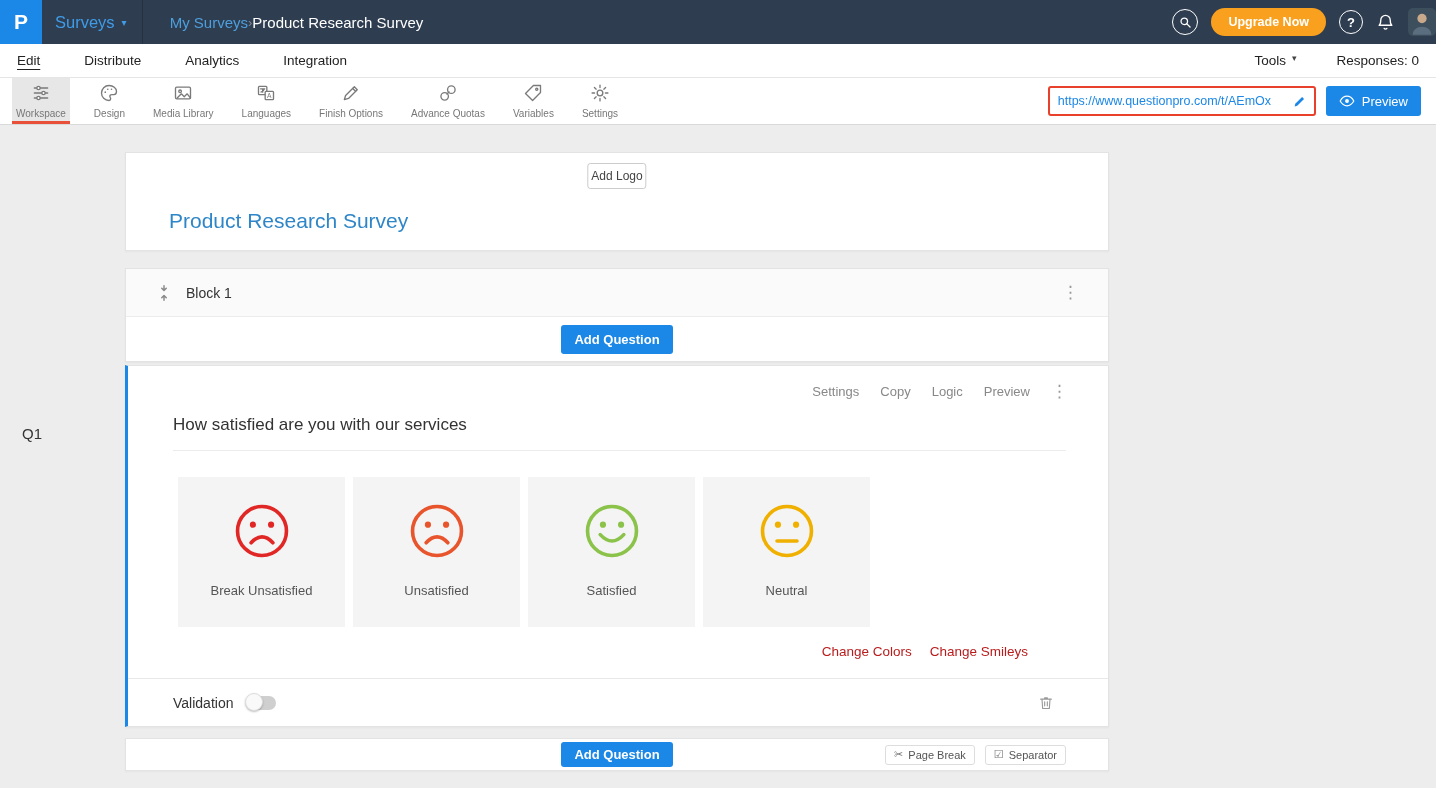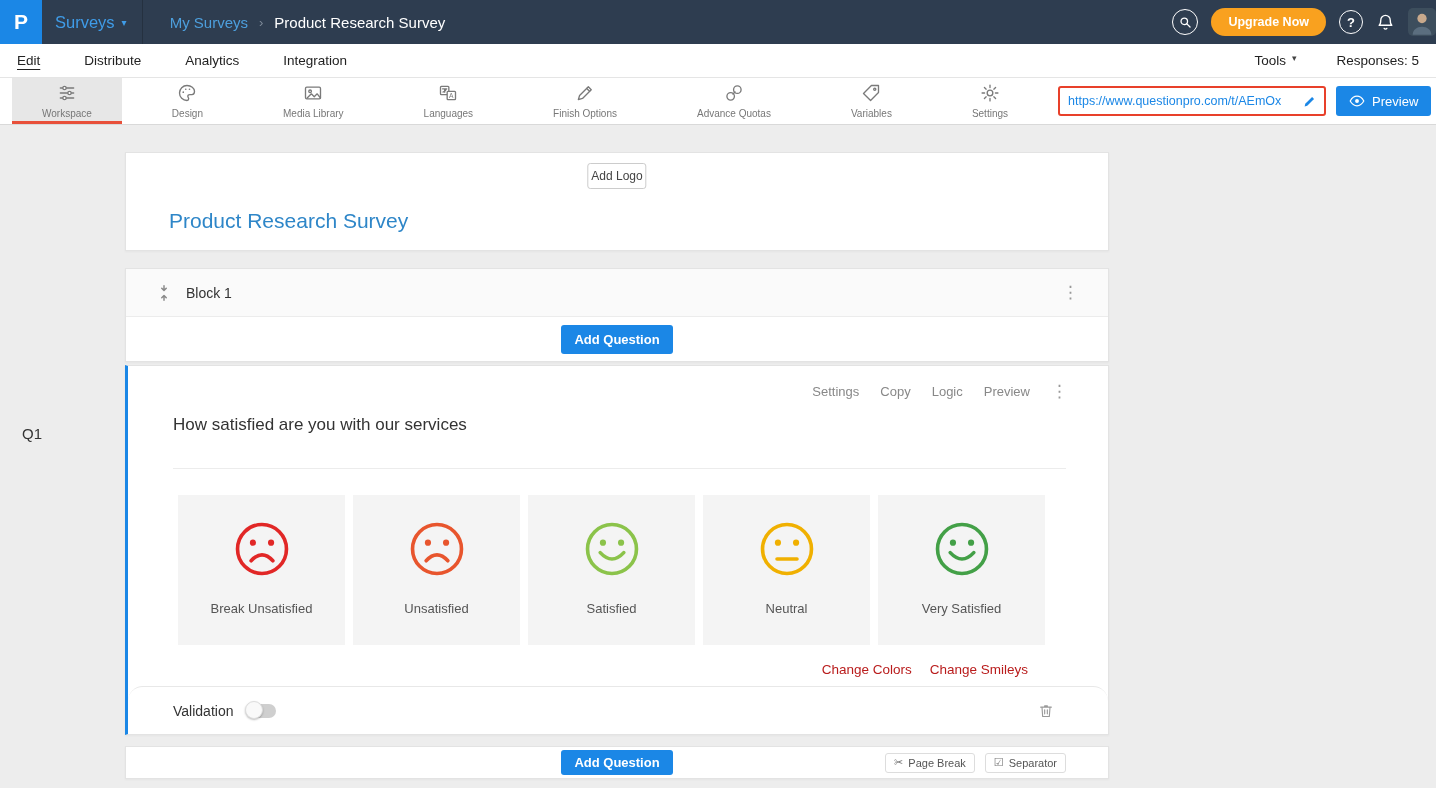--- a/index.html
+++ b/index.html
@@ -6,42 +6,42 @@
   html,body { width:1436px; height:788px; }
   body { font-family:"Liberation Sans", sans-serif; background:#ededed; position:relative; overflow:hidden; }
   a { text-decoration:none; }
 
   
   .topbar { position:absolute; top:0; left:0; right:0; height:44px; background:#2e3d50; display:flex; align-items:center; z-index:5; }
   .logo { width:42px; height:44px; background:#1b87e6; color:#fff; font-size:21px; font-weight:bold; display:flex; align-items:center; justify-content:center; cursor:pointer; flex:none; }
   .product { display:flex; align-items:center; gap:7px; color:#3f9ce8; font-size:16.5px; padding:0 15px 0 13px; cursor:pointer; height:44px; }
   .caret { font-size:10px; }
   .topbar-divider { width:1px; height:44px; background:#253140; }
-  .breadcrumb { display:flex; align-items:center; gap:11px; margin-left:27px; font-size:15px; }
+  .breadcrumb { display:flex; align-items:center; margin-left:27px; font-size:15px; }
   .bc-parent { color:#4d9fdd; cursor:pointer; }
   .bc-sep { color:#7f8b99; font-size:13px; }
   .bc-current { color:#fff; }
   .topbar-right { margin-left:auto; display:flex; align-items:center; gap:13px; }
   .icon-circle { width:26px; height:26px; border:1.5px solid #fff; border-radius:50%; display:flex; align-items:center; justify-content:center; cursor:pointer; flex:none; }
   .help-circle { width:24px; height:24px; border-width:1.5px; color:#fff; font-size:13px; font-weight:bold; }
   .upgrade-btn { background:#f9a11f; color:#fff; border:none; border-radius:15px; height:28px; padding:0 17px; font-size:12.5px; font-weight:bold; cursor:pointer; font-family:inherit; }
   .bell { display:flex; cursor:pointer; }
   .avatar { width:28px; height:28px; border-radius:5px; overflow:hidden; cursor:pointer; flex:none; }
 
   
   .navrow { position:absolute; top:44px; left:0; right:0; height:34px; background:#fff; border-bottom:1px solid #e5e5e5; display:flex; align-items:center; padding:0 17px; gap:44px; font-size:13.5px; z-index:4; }
   .tab { color:#222; cursor:pointer; }
   .tab.active { text-decoration:underline; text-underline-offset:4px; }
   .nav-right { margin-left:auto; display:flex; align-items:center; gap:40px; color:#222; }
   .tools { display:flex; gap:6px; align-items:flex-start; cursor:pointer; }
   .caret2 { font-size:9px; color:#444; }
 
   
   .toolbar { position:absolute; top:78px; left:0; right:0; height:47px; background:#fff; border-bottom:1px solid #d9d9d9; display:flex; align-items:stretch; padding-left:12px; z-index:3; }
-  .titem { display:flex; flex-direction:column; align-items:center; justify-content:center; gap:5px; padding:2px 30px 0; margin-right:20px; cursor:pointer; border-bottom:3px solid transparent; }
+  .titem { display:flex; flex-direction:column; align-items:center; justify-content:center; gap:5px; padding:2px 4px 0; margin-right:20px; cursor:pointer; border-bottom:3px solid transparent; }
   .titem.active { background:#e7e7e7; border-bottom-color:#e8503a; }
   .tlabel { font-size:10px; color:#777; white-space:nowrap; }
   .ticon { display:flex; }
   .ticon svg { fill:none; stroke:#7a7a7a; stroke-width:1.6; stroke-linecap:round; stroke-linejoin:round; }
   .toolbar-right { margin-left:auto; display:flex; align-items:center; gap:10px; padding-right:15px; }
   .url-box { width:268px; height:30px; border:2px solid #e8402a; border-radius:3px; background:#fff; display:flex; align-items:center; padding:0 8px; gap:6px; }
   .url-input { flex:1; min-width:0; border:none; outline:none; background:transparent; color:#1b87e6; font-size:12.5px; font-family:inherit; }
   .pencil-icon { display:flex; cursor:pointer; flex:none; }
   .preview-btn { height:30px; background:#1b87e6; border:none; border-radius:3px; color:#fff; font-size:13px; font-family:inherit; display:flex; align-items:center; gap:7px; padding:0 13px; cursor:pointer; }
 
@@ -60,31 +60,31 @@
   .collapse-icon { display:flex; cursor:pointer; }
   .block-title { margin-left:13px; font-size:14px; color:#333; cursor:pointer; }
   .kebab { margin-left:auto; color:#999; font-size:17px; cursor:pointer; line-height:1; }
   .addq-row { height:44px; display:flex; align-items:center; justify-content:center; }
   .btn-primary { background:#1b87e6; color:#fff; border:none; border-radius:3px; font-size:13px; font-weight:bold; padding:7px 13px; font-family:inherit; cursor:pointer; }
 
   .question-card { border-left:3px solid #1b87e6; margin-bottom:11px; }
   .q-actions { display:flex; align-items:center; justify-content:flex-end; gap:21px; padding:17px 40px 0 0; font-size:13px; color:#888; }
   .q-actions a { color:#888; cursor:pointer; }
   .q-actions .kebab { margin-left:0; }
-  .q-title { margin:15px 42px 0 45px; padding-bottom:33px; border-bottom:1px solid #ececec; font-size:17px; font-weight:500; color:#333; cursor:text; }
+  .q-title { margin:15px 42px 0 45px; padding-bottom:15px; border-bottom:1px solid #ececec; font-size:17px; font-weight:500; color:#333; cursor:text; }
   .options { display:flex; gap:8px; margin:26px 0 0 50px; }
   .opt { width:167px; height:150px; background:#f4f4f4; display:flex; flex-direction:column; align-items:center; padding-top:25px; cursor:pointer; }
   .smiley { width:58px; height:58px; }
   .smiley .face { fill:none; stroke:var(--c,#999); stroke-width:4; }
   .smiley .eye { fill:var(--c,#999); }
   .smiley .mouth { fill:none; stroke:var(--c,#999); stroke-width:4; stroke-linecap:round; }
   .opt-label { margin-top:23px; font-size:13px; color:#555; }
   .q-links { display:flex; justify-content:flex-end; gap:18px; margin:17px 80px 0 0; font-size:13.5px; }
   .q-links a { color:#b91c1c; cursor:pointer; }
-  .validation-row { margin-top:9px; border-top:1px solid #e8e8e8; height:48px; display:flex; align-items:center; padding:0 54px 0 45px; font-size:14px; color:#333;border-radius:15px; }
+  .validation-row { margin-top:19px; border-top:1px solid #e8e8e8; height:48px; display:flex; align-items:center; padding:0 54px 0 45px; font-size:14px; color:#333; }
   .toggle { margin-left:13px; width:30px; height:14px; background:#cfcfcf; border-radius:7px; position:relative; cursor:pointer; }
   .knob { position:absolute; left:-1px; top:-3px; width:18px; height:18px; background:#f9f9f9; border:1px solid #ddd; border-radius:50%; box-shadow:0 1px 2px rgba(0,0,0,0.25); }
   .trash { margin-left:auto; cursor:pointer; display:flex; }
 
   .footer-card { height:33px; display:flex; align-items:center; justify-content:center; position:relative; }
   .footer-card .btn-primary { padding:5px 13px; }
   .chips { position:absolute; right:42px; top:50%; transform:translateY(-50%); display:flex; gap:10px; }
   .chip { display:flex; align-items:center; gap:5px; border:1px solid #ddd; border-radius:3px; background:#fff; font-size:11px; color:#555; padding:3px 8px; cursor:pointer; }
   .chip-icon { font-size:11px; color:#777; line-height:1; }
 </style>
@@ -133,21 +133,21 @@
 <nav class="navrow">
   <a class="tab active">Edit</a>
   <a class="tab">Distribute</a>
   <a class="tab">Analytics</a>
   <a class="tab">Integration</a>
   <div class="nav-right">
     <span class="tools">
       <span>Tools</span>
       <span class="caret2">▾</span>
     </span>
-    <span>Responses: 5</span>
+    <span>Responses: 0</span>
   </div>
 </nav>
 
 <div class="toolbar">
   <div class="titem active">
     <span class="ticon">
         <svg viewBox="0 0 24 24" width="20" height="20">
           <path d="M4 6h16M4 12h16M4 18h16"></path>
           <circle cx="9" cy="6" r="2" fill="#fff"></circle>
           <circle cx="15" cy="12" r="2" fill="#fff"></circle>
@@ -308,29 +308,20 @@
           <div class="opt-label">Satisfied</div>
         </div>
         <div class="opt" style="--c: #f0b000;">
           <svg class="smiley" viewBox="0 0 64 64">
               <circle class="face" cx="32" cy="32" r="27"></circle>
               <circle class="eye" cx="22" cy="25" r="3.4"></circle>
               <circle class="eye" cx="42" cy="25" r="3.4"></circle>
               <path class="mouth" d="M21 43 L43 43"></path>
             </svg>
           <div class="opt-label">Neutral</div>
-        </div>
-        <div class="opt" style="--c: #43a047;">
-          <svg class="smiley" viewBox="0 0 64 64">
-              <circle class="face" cx="32" cy="32" r="27"></circle>
-              <circle class="eye" cx="22" cy="25" r="3.4"></circle>
-              <circle class="eye" cx="42" cy="25" r="3.4"></circle>
-              <path class="mouth" d="M19 36 Q32 50 45 36"></path>
-            </svg>
-          <div class="opt-label">Very Satisfied</div>
         </div>
       </div>
 
       <div class="q-links">
         <a>Change Colors</a>
         <a>Change Smileys</a>
       </div>
 
       <div class="validation-row">
         <span>Validation</span>

